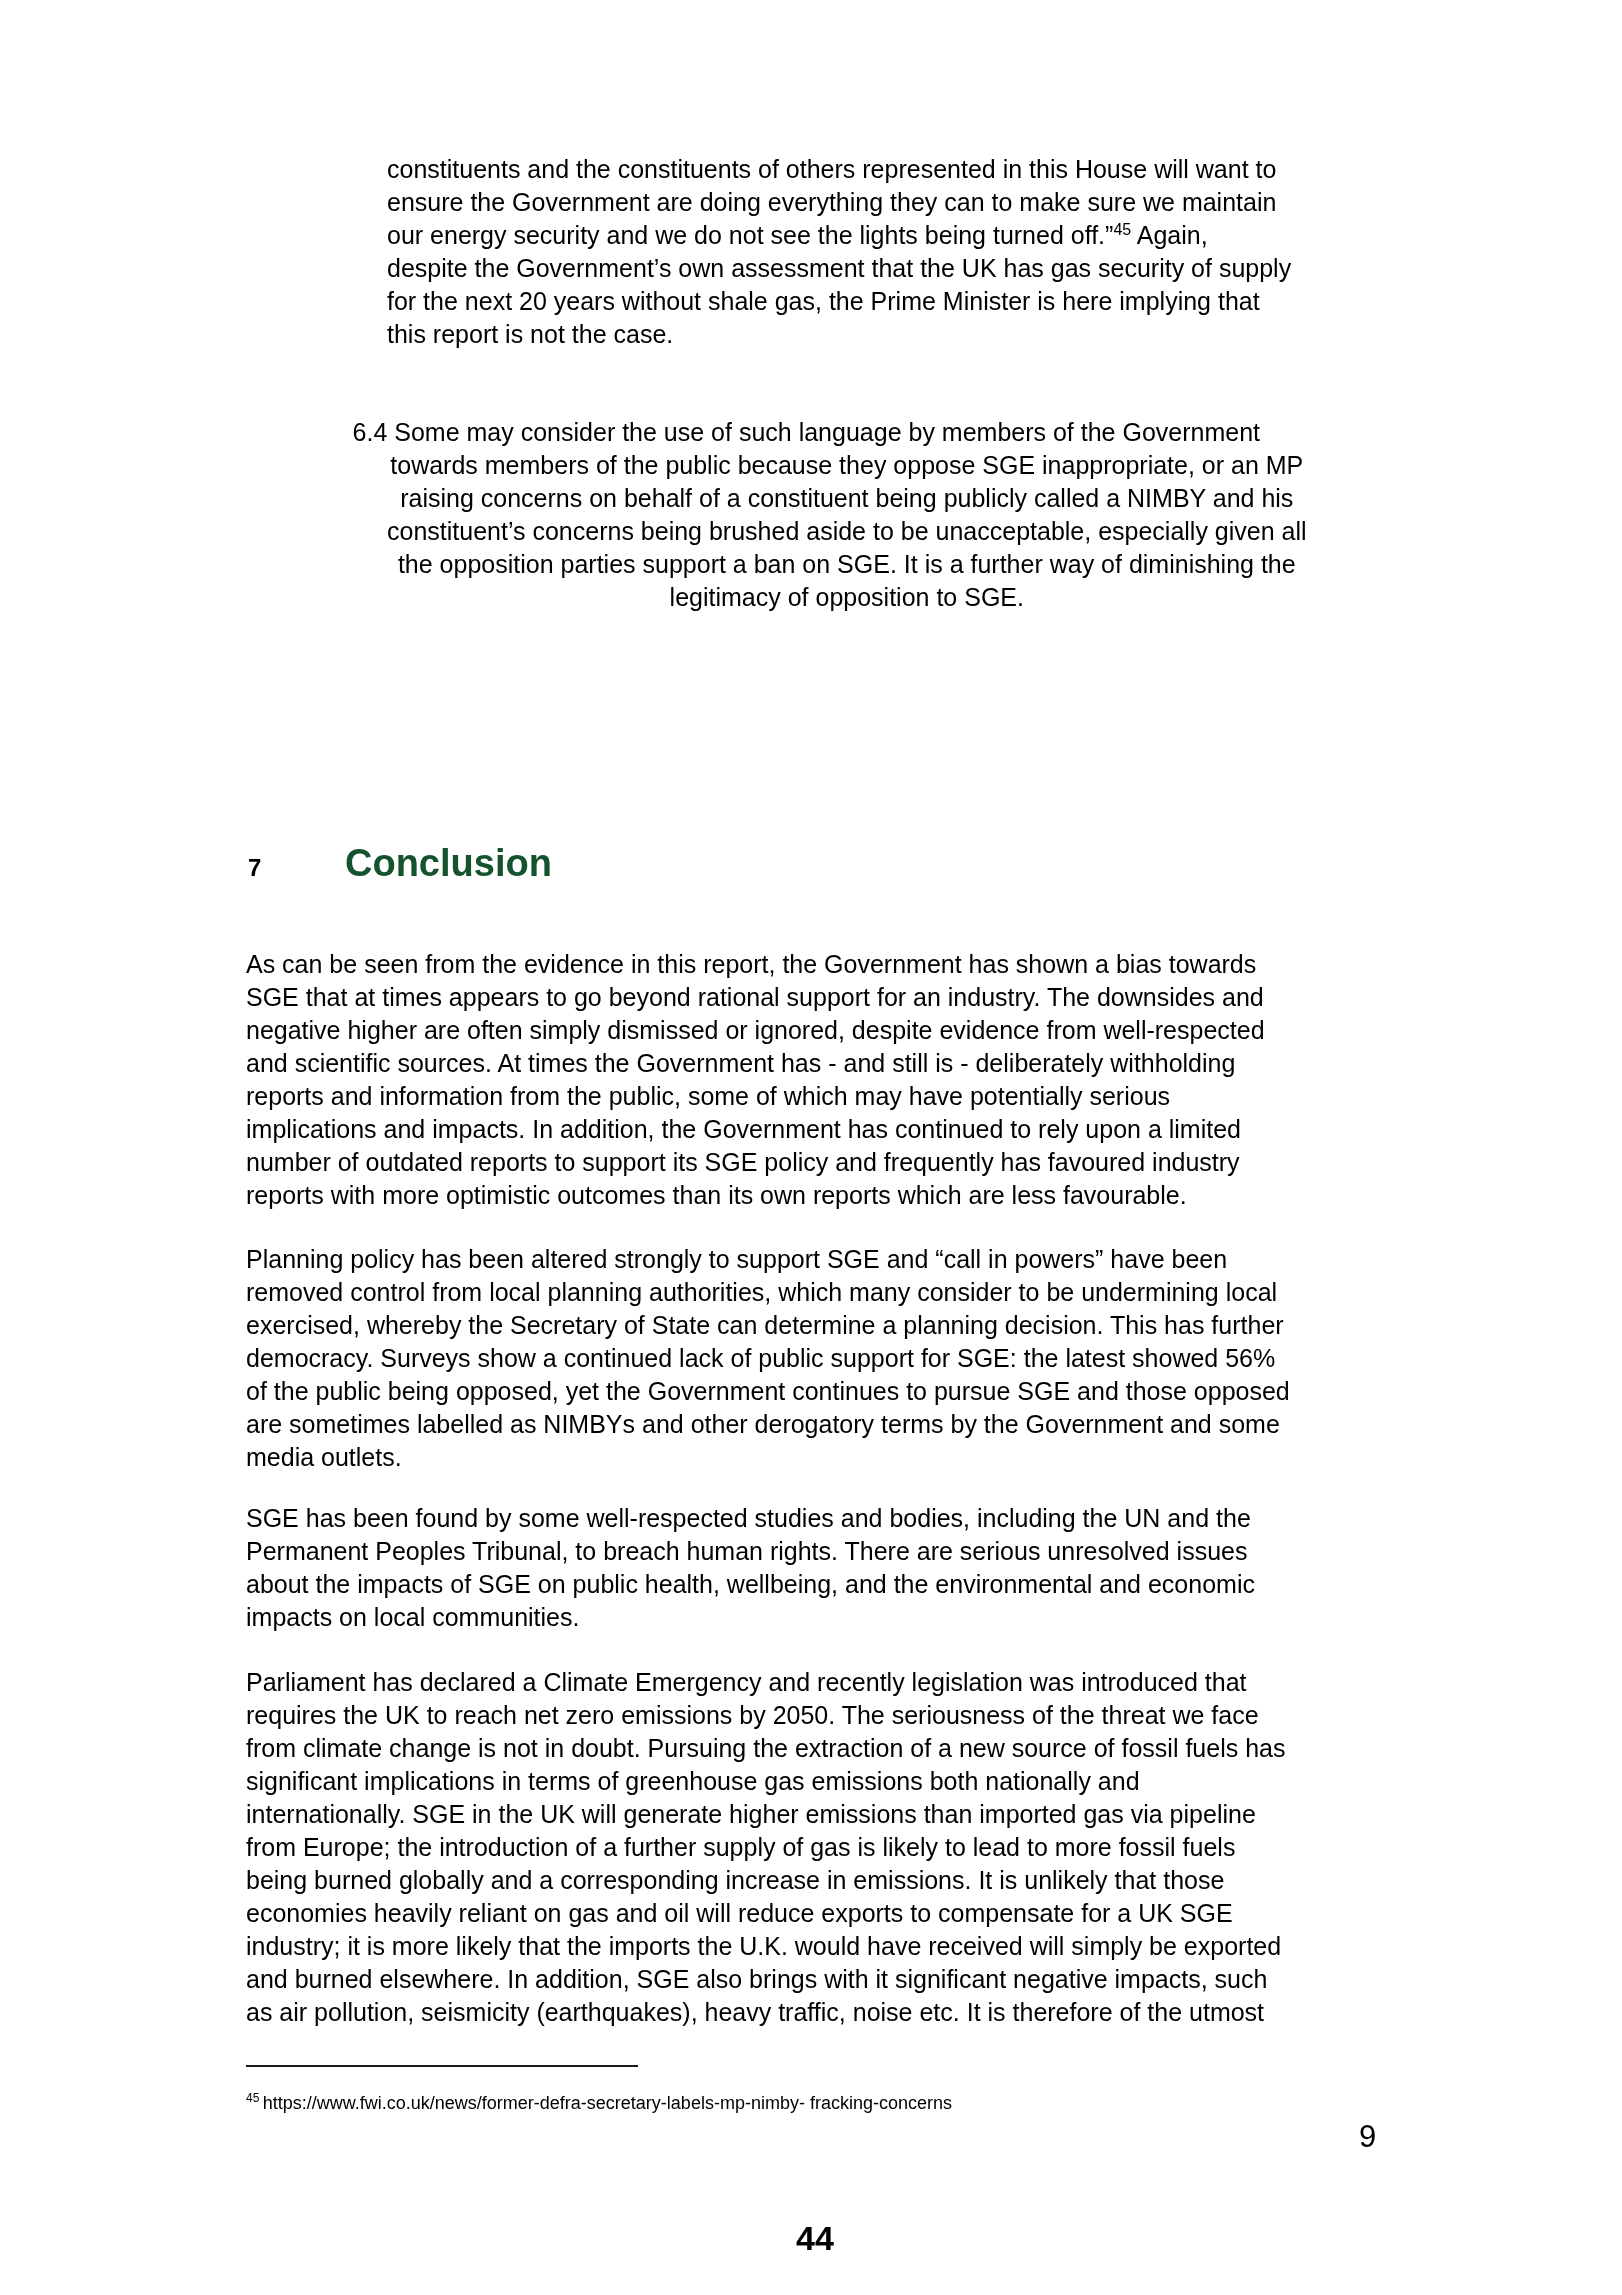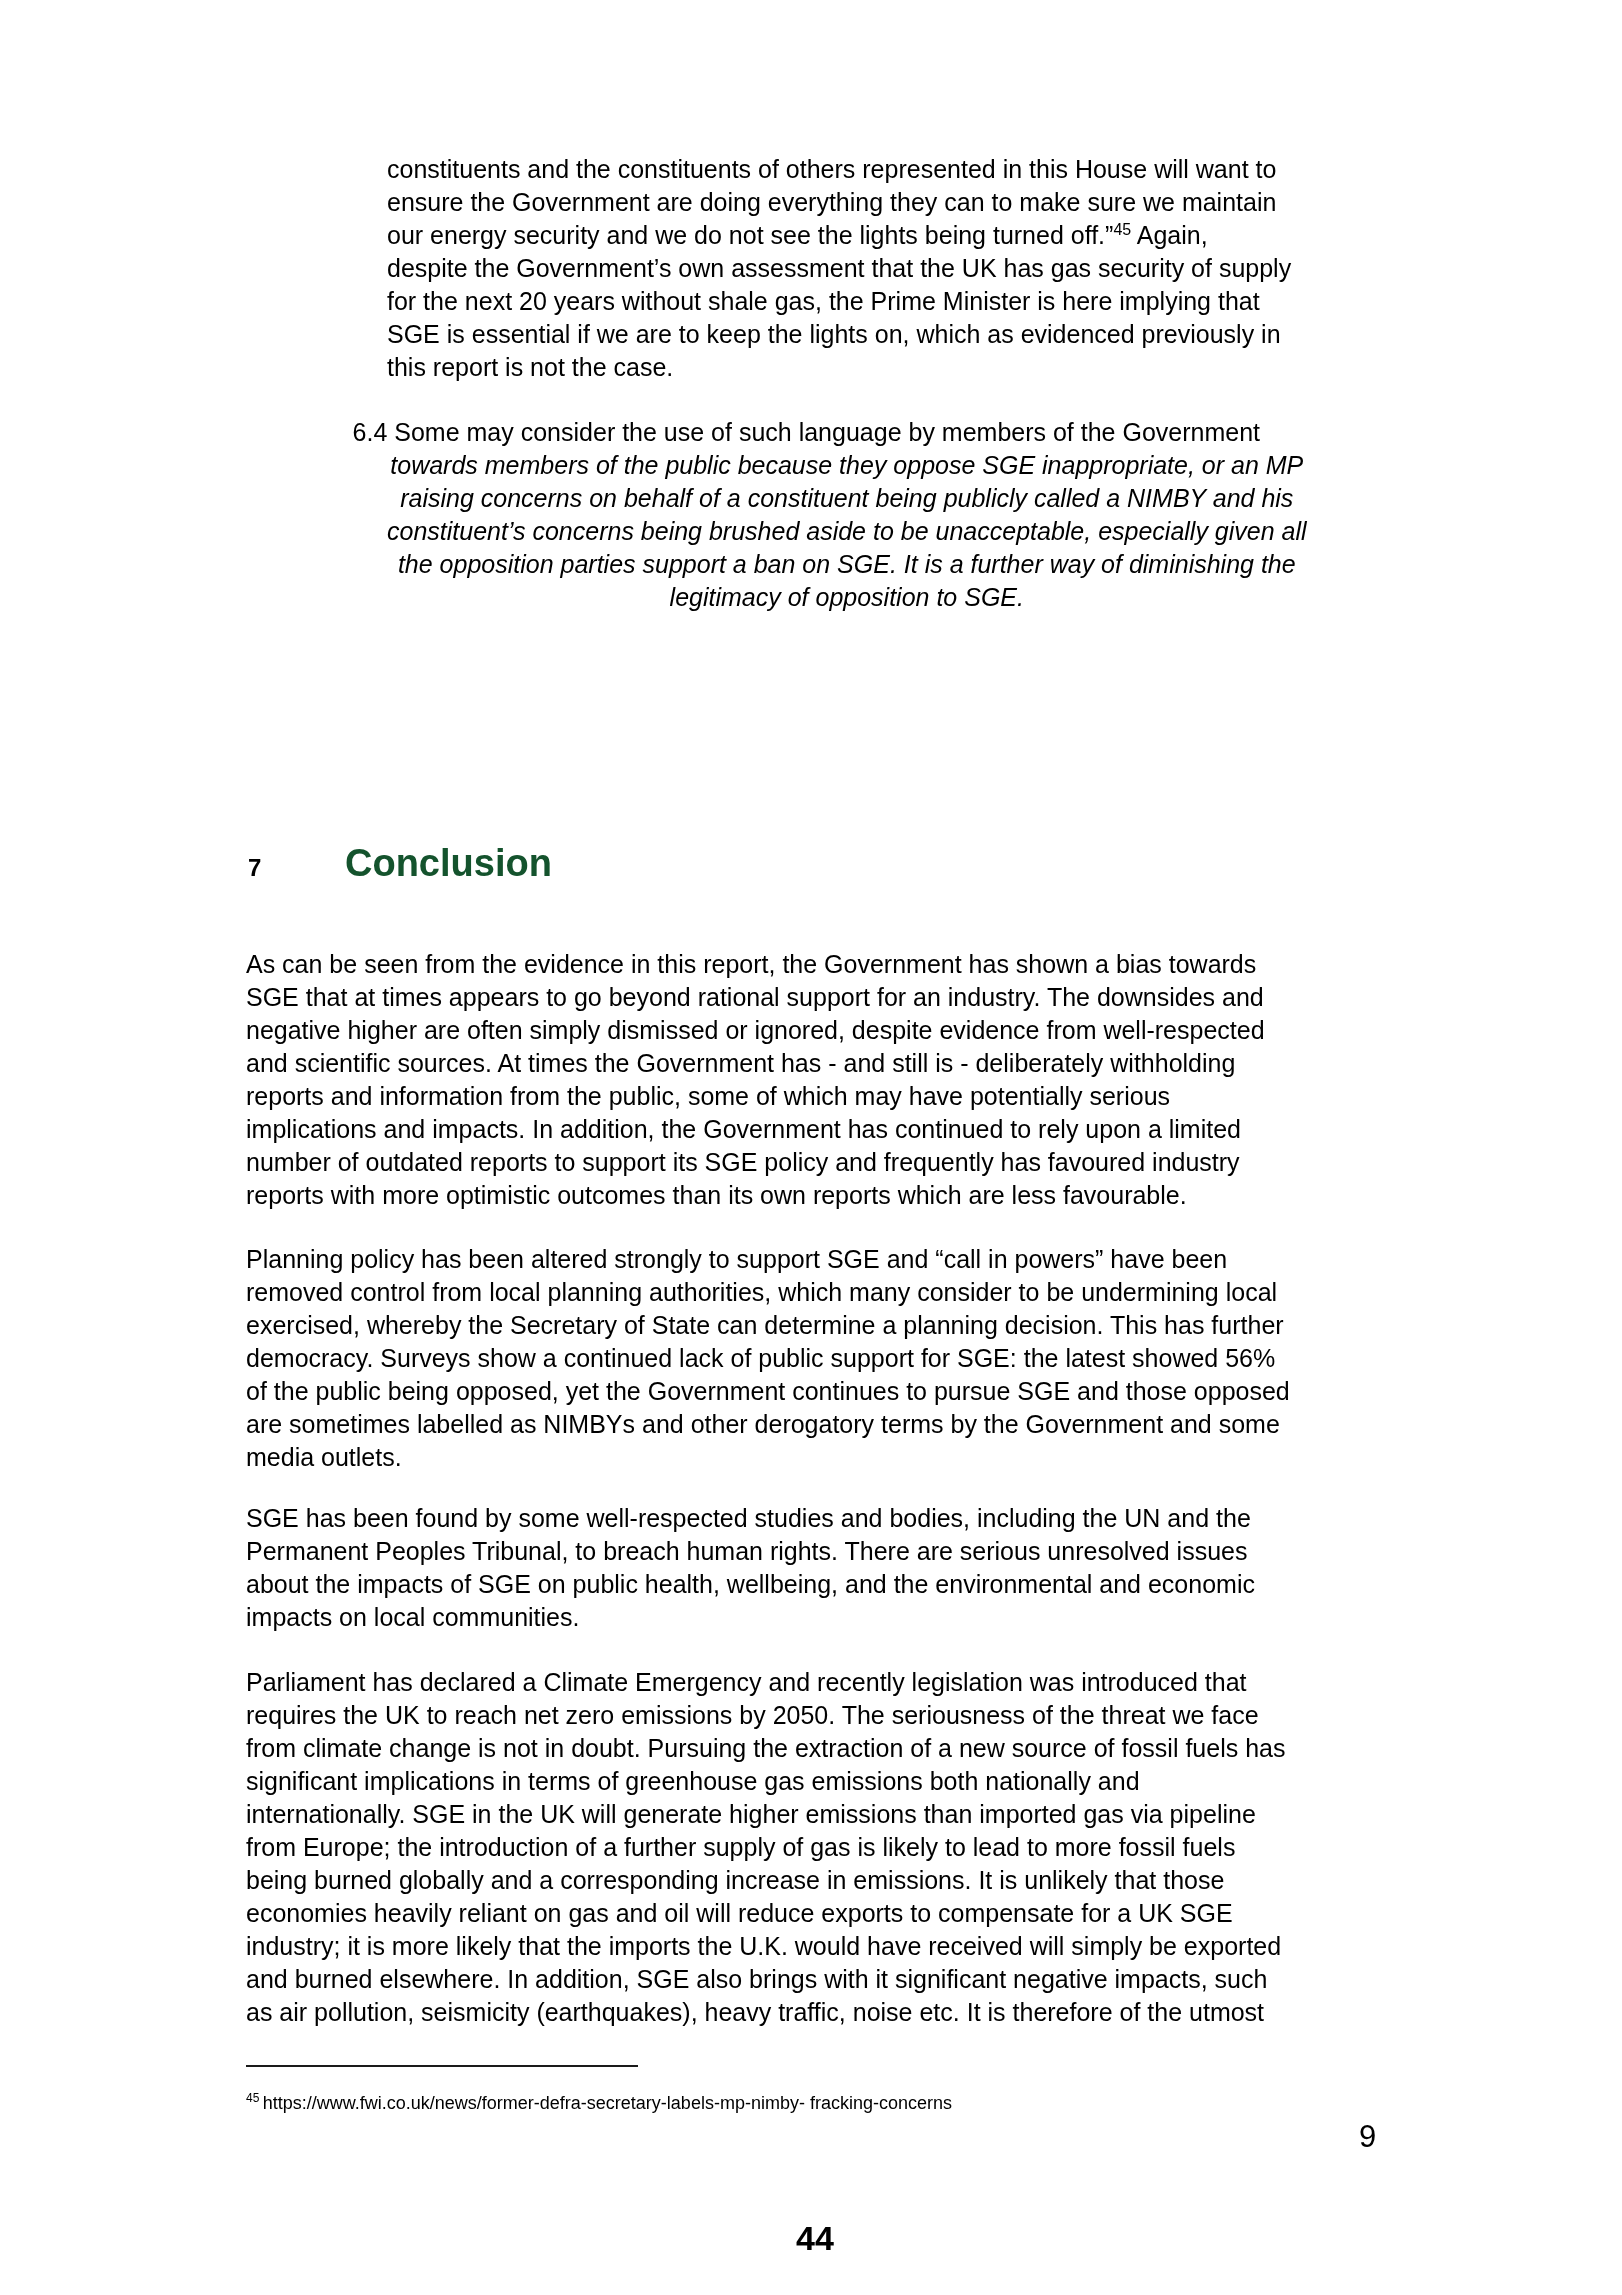--- a/index.html
+++ b/index.html
@@ -3,21 +3,21 @@
 <meta charset="utf-8">
 <style>
   html, body { margin: 0; padding: 0; background: #ffffff; }
   body {
     width: 1623px; height: 2295px; position: relative; overflow: hidden;
     font-family: "Liberation Sans", sans-serif; color: #000000;
   }
   .page { position: absolute; left: 0; top: 0; width: 1464px; height: 2295px; background: #ffffff; }
   .para { position: absolute; font-size: 25px; line-height: 33px; white-space: nowrap; }
   .para .line { display: block; }
-  .para .line.indent { padding-left: 81px; font-style: italic; }
+  .para .line.indent { padding-left: 81px; }
   sup.fnref { font-size: 16px; line-height: 0; vertical-align: 0; position: relative; top: -9.3px; }
   .heading { position: absolute; left: 248px; top: 844px; height: 38px; display: flex; align-items: baseline; white-space: nowrap; }
   .heading .num { font-size: 24px; font-weight: bold; line-height: 38px; width: 97px; }
   .heading .title { font-size: 38px; font-weight: bold; line-height: 38px; }
   .fn-rule { position: absolute; left: 246px; top: 2065px; width: 392px; height: 1.7px; background: #1a1a1a; }
   .footnote { position: absolute; left: 246px; top: 2093px; font-size: 18px; line-height: 20px; white-space: nowrap; }
   .footnote sup { font-size: 12px; line-height: 0; position: relative; top: -6.8px; vertical-align: 0; margin-right: 3.4px; }
   .section-page { position: absolute; left: 1359px; top: 2121px; font-size: 31px; line-height: 31px; }
   .doc-page { position: absolute; left: 796px; top: 2225px; font-size: 34px; line-height: 27px; font-weight: bold; }
 </style>
@@ -25,21 +25,20 @@
 <body>
 
 <div class="page">
 
   <div class="para" style="left:387px; top:153px;">
     <span class="line">constituents and the constituents of others represented in this House will want to</span>
     <span class="line">ensure the Government are doing everything they can to make sure we maintain</span>
     <span class="line"><span>our energy security and we do not see the lights being turned off.”</span><sup class="fnref">45</sup><span> Again,</span></span>
     <span class="line">despite the Government’s own assessment that the UK has gas security of supply</span>
     <span class="line">for the next 20 years without shale gas, the Prime Minister is here implying that</span>
-    <span class="line">SGE is essential if we are to keep the lights on, which as evidenced previously in</span>
     <span class="line">this report is not the case.</span>
   </div>
 
   <div class="para" style="left:306px; top:416px;text-align:center;">
     <span class="line"><span>6.4</span> <span>Some may consider the use of such language by members of the Government</span></span>
     <span class="line indent">towards members of the public because they oppose SGE inappropriate, or an MP</span>
     <span class="line indent">raising concerns on behalf of a constituent being publicly called a NIMBY and his</span>
     <span class="line indent">constituent’s concerns being brushed aside to be unacceptable, especially given all</span>
     <span class="line indent">the opposition parties support a ban on SGE. It is a further way of diminishing the</span>
     <span class="line indent">legitimacy of opposition to SGE.</span>

